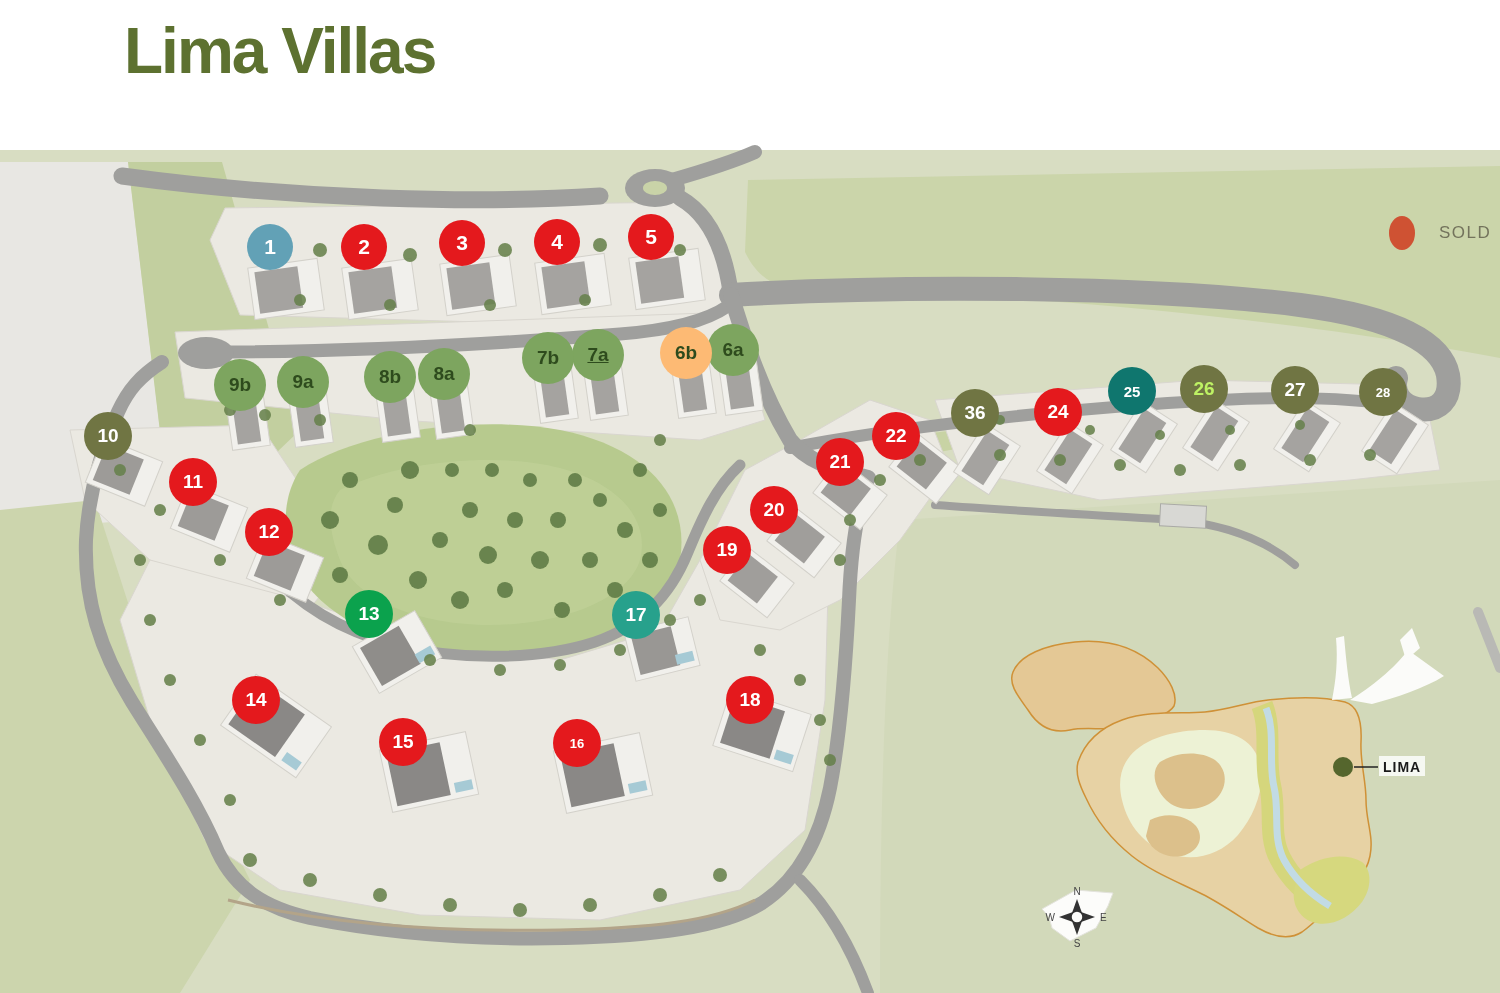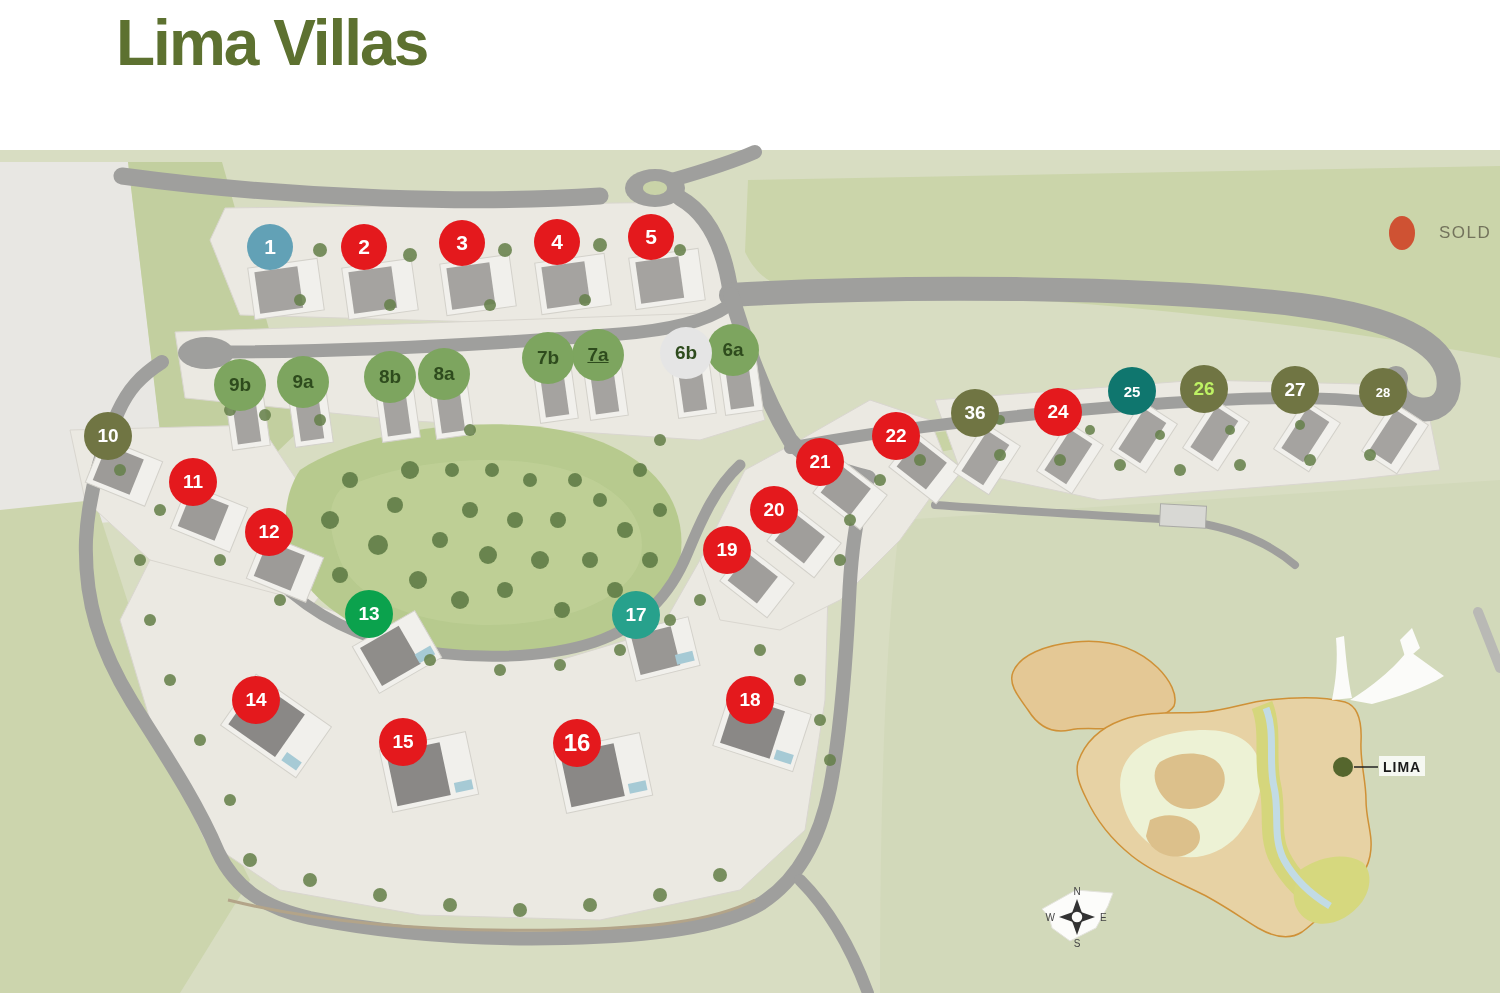--- a/index.html
+++ b/index.html
@@ -1,21 +1,21 @@
 <!DOCTYPE html>
 <html><head>
 <meta charset="utf-8">
 <style>
   html,body{margin:0;padding:0;}
   body{
     width:1500px;height:993px;position:relative;overflow:hidden;
     background:#ffffff;font-family:"Liberation Sans",sans-serif;
   }
   #page-title{
-    position:absolute;left:116px;top:8px;margin:0;
+    position:absolute;left:116px;top:8px;margin:8px;
     font-size:64px;font-weight:bold;letter-spacing:-2px;line-height:1.1;
   }
   #map-wrap{position:absolute;left:0;top:0;width:1500px;height:993px;}
   #map-svg{position:absolute;left:0;top:0;}
   #marker-layer{position:absolute;left:0;top:0;width:1500px;height:993px;}
   .marker{
     position:absolute;border-radius:50%;
     display:flex;align-items:center;justify-content:center;
     font-weight:bold;cursor:pointer;user-select:none;
   }
@@ -338,39 +338,39 @@
   </g>
 </svg>
 
 <div id="marker-layer">
       <div class="marker" style="height: 46px; width: 46px; left: 247px; top: 224px; background: rgb(98, 161, 182); color: rgb(255, 255, 255); font-size: 21px;">1</div>
       <div class="marker" style="height: 46px; width: 46px; left: 341px; top: 224px; background: rgb(228, 25, 29); color: rgb(255, 255, 255); font-size: 21px;">2</div>
       <div class="marker" style="height: 46px; width: 46px; left: 439px; top: 220px; background: rgb(228, 25, 29); color: rgb(255, 255, 255); font-size: 21px;">3</div>
       <div class="marker" style="height: 46px; width: 46px; left: 534px; top: 219px; background: rgb(228, 25, 29); color: rgb(255, 255, 255); font-size: 21px;">4</div>
       <div class="marker" style="height: 46px; width: 46px; left: 628px; top: 214px; background: rgb(228, 25, 29); color: rgb(255, 255, 255); font-size: 21px;">5</div>
       <div class="marker" style="height: 52px; width: 52px; left: 707px; top: 324px; background: rgb(125, 165, 95); color: rgb(46, 75, 29); font-size: 19px;">6a</div>
-      <div class="marker" style="height: 52px; width: 52px; left: 660px; top: 327px; background: #e5e5e5; color: rgb(46, 75, 29); font-size: 19px;">6b</div>
+      <div class="marker" style="height: 52px; width: 52px; left: 660px; top: 327px; background: #fdba74; color: rgb(46, 75, 29); font-size: 19px;">6b</div>
       <div class="marker" style="height: 52px; width: 52px; left: 572px; top: 329px; background: rgb(125, 165, 95); color: rgb(46, 75, 29); font-size: 19px; text-decoration: underline;">7a</div>
       <div class="marker" style="height: 52px; width: 52px; left: 522px; top: 332px; background: rgb(125, 165, 95); color: rgb(46, 75, 29); font-size: 19px;">7b</div>
       <div class="marker" style="height: 52px; width: 52px; left: 418px; top: 348px; background: rgb(125, 165, 95); color: rgb(46, 75, 29); font-size: 19px;">8a</div>
       <div class="marker" style="height: 52px; width: 52px; left: 364px; top: 351px; background: rgb(125, 165, 95); color: rgb(46, 75, 29); font-size: 19px;">8b</div>
       <div class="marker" style="height: 52px; width: 52px; left: 277px; top: 356px; background: rgb(125, 165, 95); color: rgb(46, 75, 29); font-size: 19px;">9a</div>
       <div class="marker" style="height: 52px; width: 52px; left: 214px; top: 359px; background: rgb(125, 165, 95); color: rgb(46, 75, 29); font-size: 19px;">9b</div>
       <div class="marker" style="height: 48px; width: 48px; left: 84px; top: 412px; background: rgb(112, 117, 67); color: rgb(255, 255, 255); font-size: 19px;">10</div>
       <div class="marker" style="height: 48px; width: 48px; left: 169px; top: 458px; background: rgb(228, 25, 29); color: rgb(255, 255, 255); font-size: 19px;">11</div>
       <div class="marker" style="height: 48px; width: 48px; left: 245px; top: 508px; background: rgb(228, 25, 29); color: rgb(255, 255, 255); font-size: 19px;">12</div>
       <div class="marker" style="height: 48px; width: 48px; left: 345px; top: 590px; background: rgb(11, 162, 77); color: rgb(255, 255, 255); font-size: 19px;">13</div>
       <div class="marker" style="height: 48px; width: 48px; left: 232px; top: 676px; background: rgb(228, 25, 29); color: rgb(255, 255, 255); font-size: 19px;">14</div>
       <div class="marker" style="height: 48px; width: 48px; left: 379px; top: 718px; background: rgb(228, 25, 29); color: rgb(255, 255, 255); font-size: 19px;">15</div>
-      <div class="marker" style="height: 48px; width: 48px; left: 553px; top: 719px; background: rgb(228, 25, 29); color: rgb(255, 255, 255); font-size: 24px;">16</div>
+      <div class="marker" style="height: 48px; width: 48px; left: 553px; top: 719px; background: rgb(228, 25, 29); color: rgb(255, 255, 255); font-size: 13px;">16</div>
       <div class="marker" style="height: 48px; width: 48px; left: 612px; top: 591px; background: rgb(39, 161, 140); color: rgb(255, 255, 255); font-size: 19px;">17</div>
       <div class="marker" style="height: 48px; width: 48px; left: 726px; top: 676px; background: rgb(228, 25, 29); color: rgb(255, 255, 255); font-size: 19px;">18</div>
       <div class="marker" style="height: 48px; width: 48px; left: 703px; top: 526px; background: rgb(228, 25, 29); color: rgb(255, 255, 255); font-size: 19px; text-align: right;">19</div>
       <div class="marker" style="height: 48px; width: 48px; left: 750px; top: 486px; background: rgb(228, 25, 29); color: rgb(255, 255, 255); font-size: 19px;">20</div>
-      <div class="marker" style="height: 48px; width: 48px; left: 796px; top: 438px; background: rgb(228, 25, 29); color: rgb(255, 255, 255); font-size: 19px;">21</div>
+      <div class="marker" style="height: 48px; width: 48px; left: 816px; top: 438px; background: rgb(228, 25, 29); color: rgb(255, 255, 255); font-size: 19px;">21</div>
       <div class="marker" style="height: 48px; width: 48px; left: 872px; top: 412px; background: rgb(228, 25, 29); color: rgb(255, 255, 255); font-size: 19px;">22</div>
       <div class="marker" style="height: 48px; width: 48px; left: 951px; top: 389px; background: rgb(112, 117, 67); color: rgb(255, 255, 255); font-size: 19px;">36</div>
       <div class="marker" style="height: 48px; width: 48px; left: 1034px; top: 388px; background: rgb(228, 25, 29); color: rgb(255, 255, 255); font-size: 19px;">24</div>
       <div class="marker" style="height: 48px; width: 48px; left: 1108px; top: 367px; background: #0f766e; color: rgb(255, 255, 255); font-size: 15px;">25</div>
       <div class="marker" style="height: 48px; width: 48px; left: 1180px; top: 365px; background: rgb(112, 117, 67); color: #bef264; font-size: 19px;">26</div>
       <div class="marker" style="height: 48px; width: 48px; left: 1271px; top: 366px; background: rgb(112, 117, 67); color: rgb(255, 255, 255); font-size: 19px;">27</div>
       <div class="marker" style="height: 48px; width: 48px; left: 1359px; top: 368px; background: rgb(112, 117, 67); color: rgb(255, 255, 255); font-size: 13px;">28</div>
     </div>
 </div>
 

